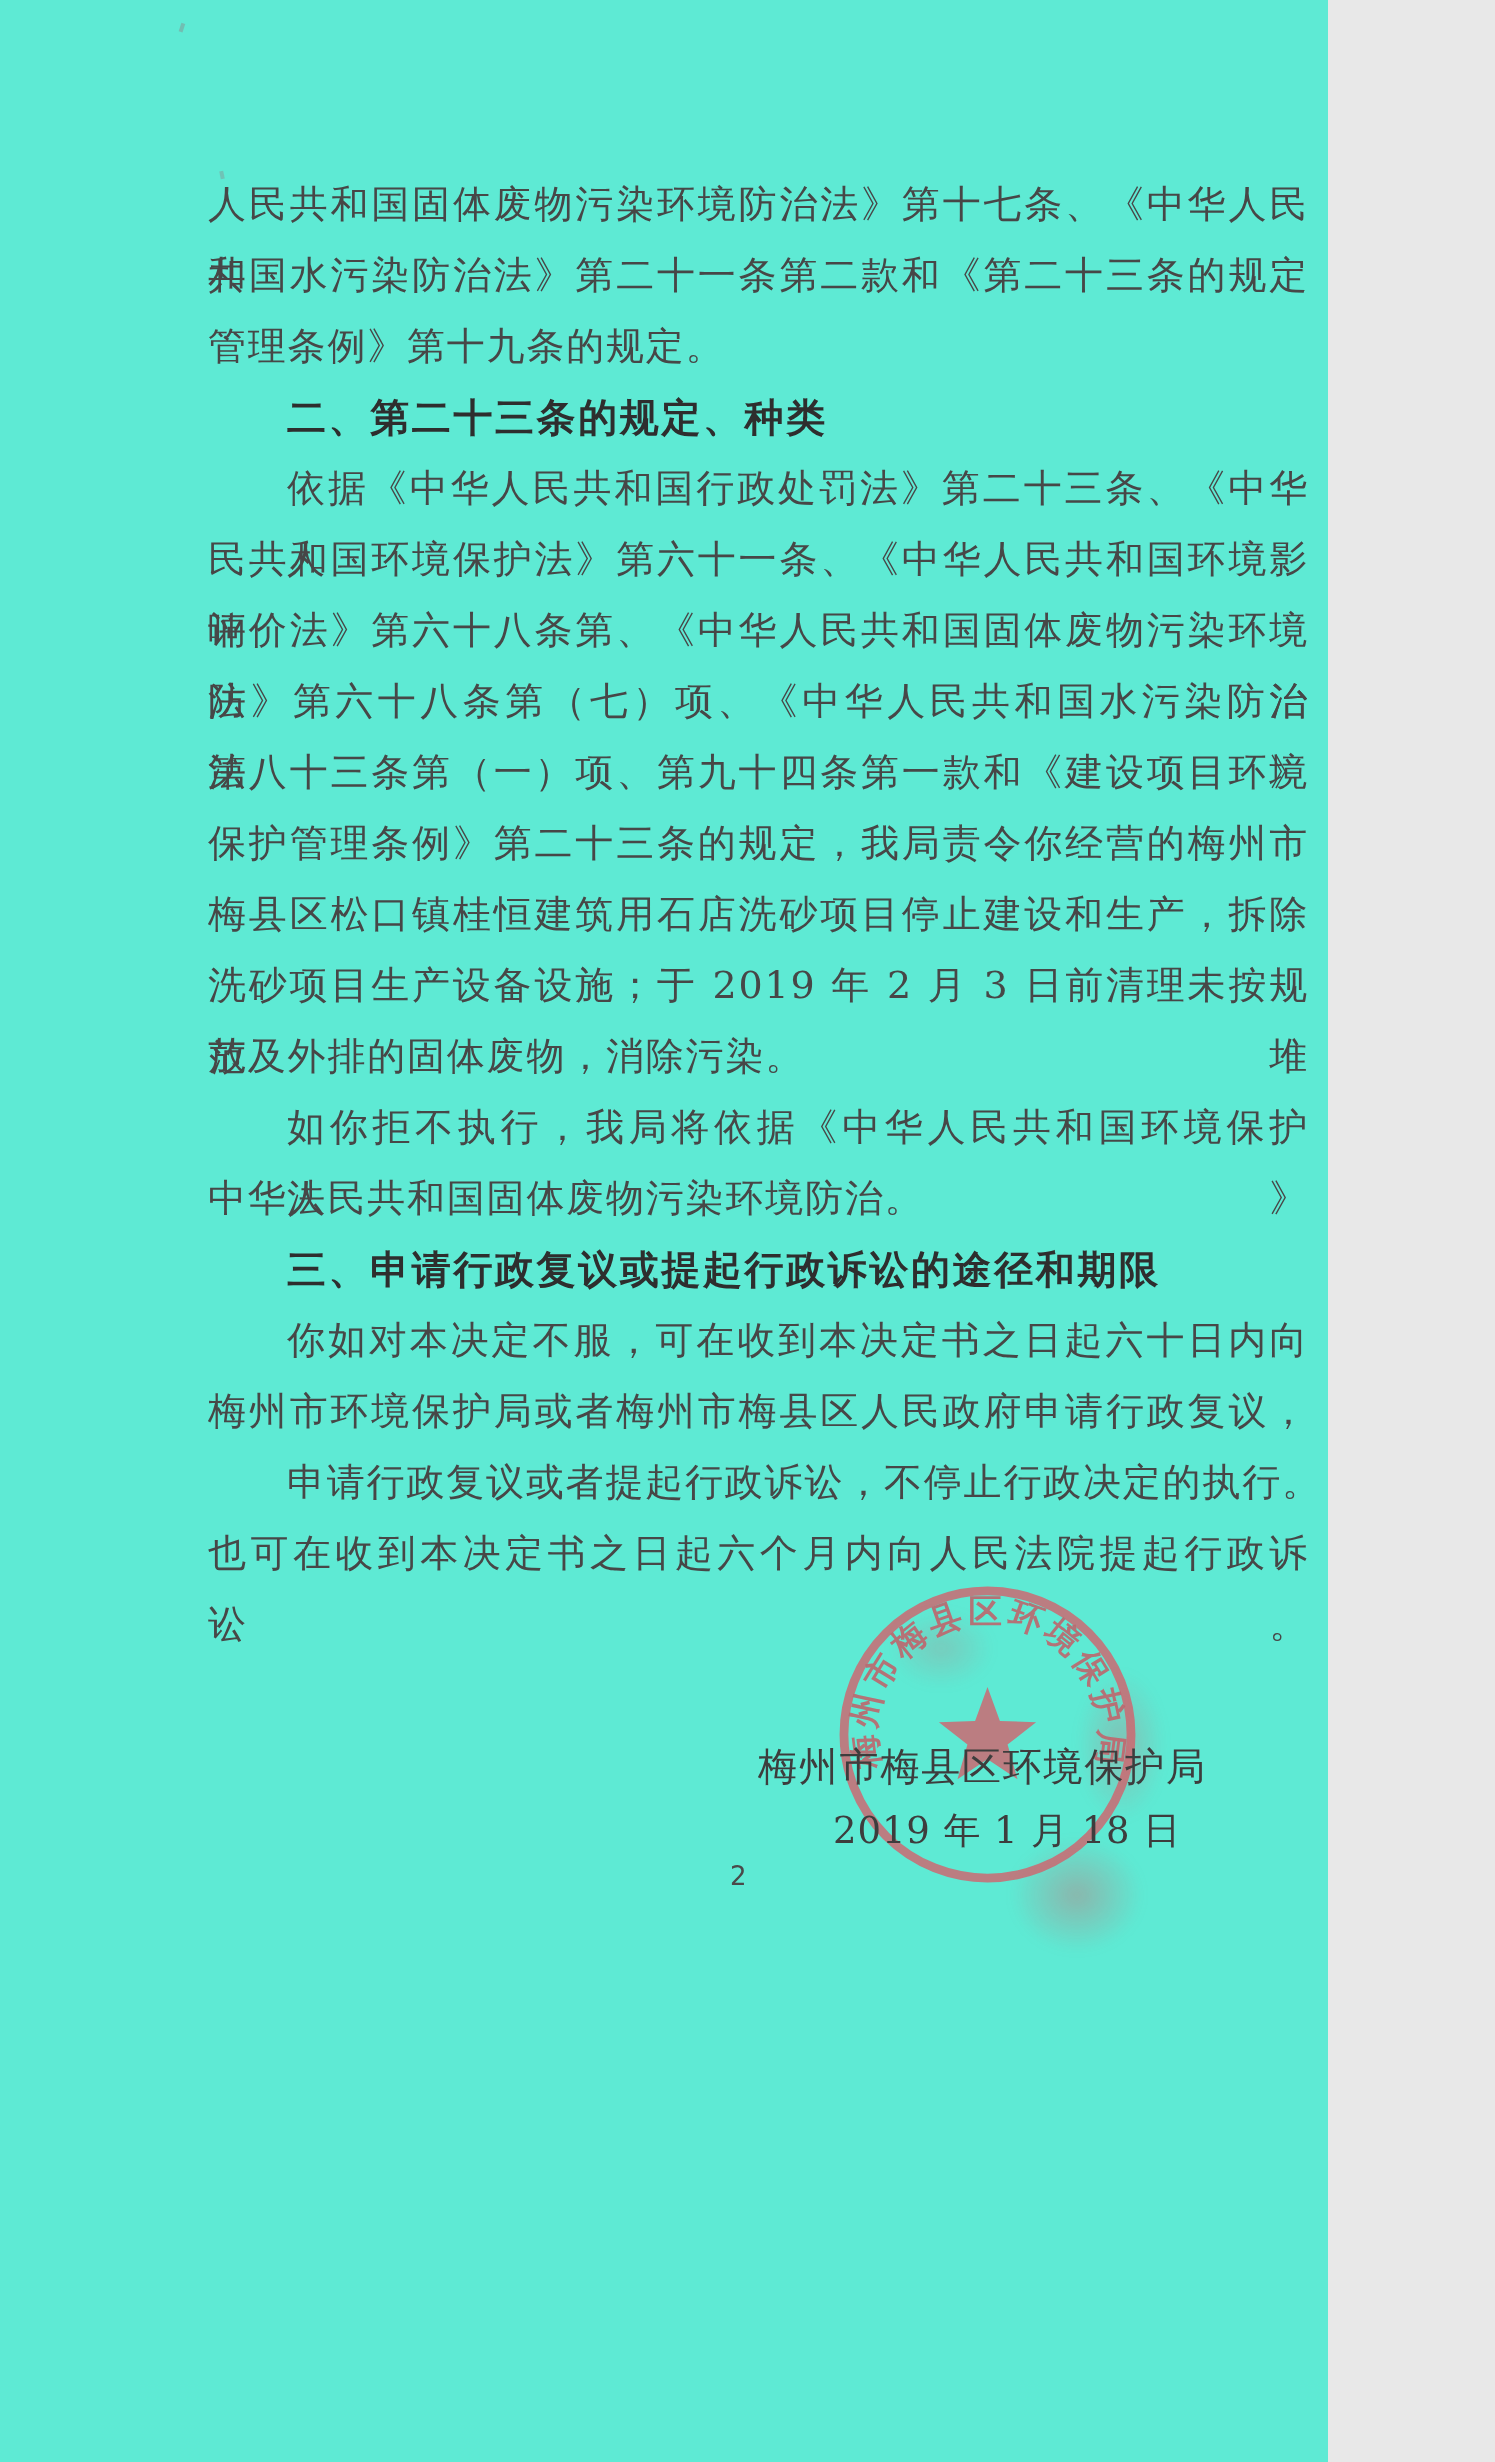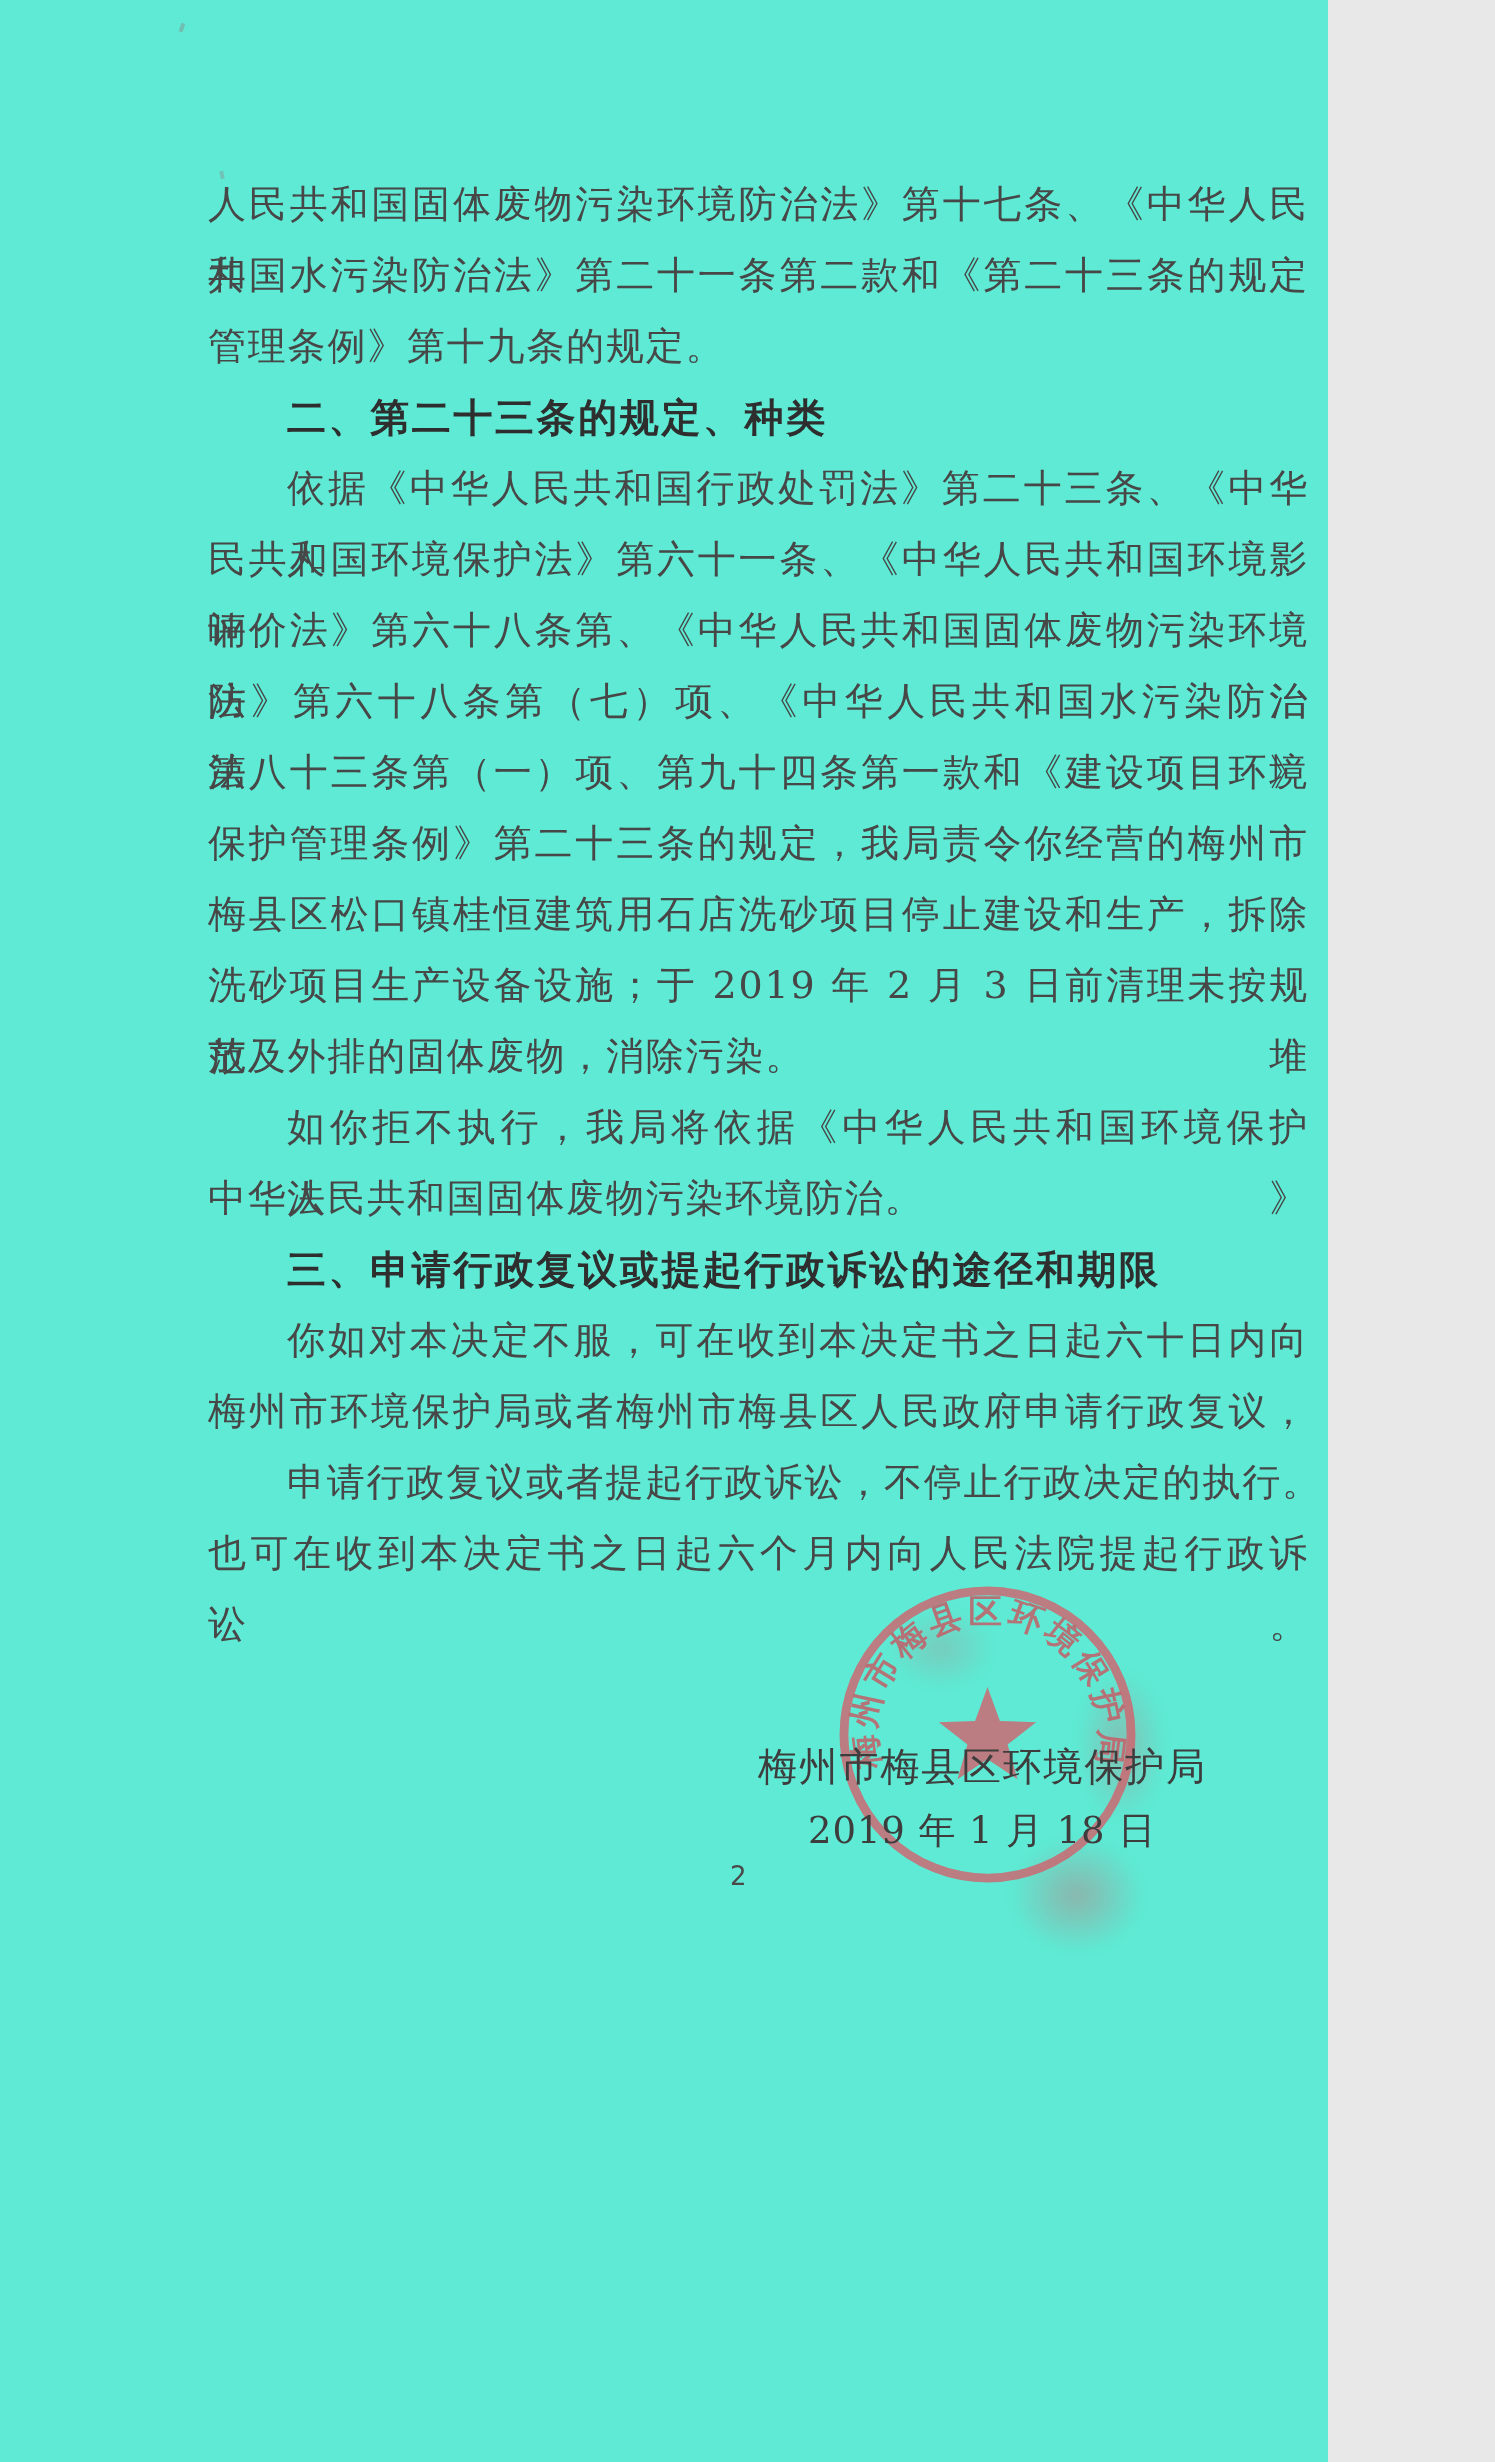--- a/index.html
+++ b/index.html
@@ -16,21 +16,21 @@
   .line.indent{padding-left:79px;}
   .line.bold{
     font-family:"DejaVu Sans","Liberation Sans",sans-serif;
     font-weight:700;color:#2e2e2e;font-size:39px;letter-spacing:2.6px;
   }
   .signature{
     position:absolute;left:758px;top:1732px;line-height:70px;
     font-size:39px;letter-spacing:1.8px;color:#3d3d3d;z-index:3;white-space:nowrap;
   }
   .issue-date{
-    position:absolute;left:808px;top:1796px;line-height:70px;
+    position:absolute;left:833px;top:1796px;line-height:70px;
     font-size:37px;letter-spacing:0.9px;color:#3d3d3d;z-index:3;white-space:nowrap;
   }
   .page-number{
     position:absolute;left:730px;top:1852px;line-height:49px;font-size:26px;
     color:#4a4a4a;font-family:"DejaVu Sans","Liberation Sans",sans-serif;z-index:2;
   }
   .seal{position:absolute;left:829px;top:1576px;width:317px;height:317px;z-index:1;opacity:.88;}
   .seal-smudge{position:absolute;border-radius:50%;z-index:1;filter:blur(5.3px);}
   .smudge-a{left:1011px;top:1838px;width:132px;height:114px;
     background:radial-gradient(closest-side,rgba(214,96,107,.38),rgba(214,96,107,0));}

